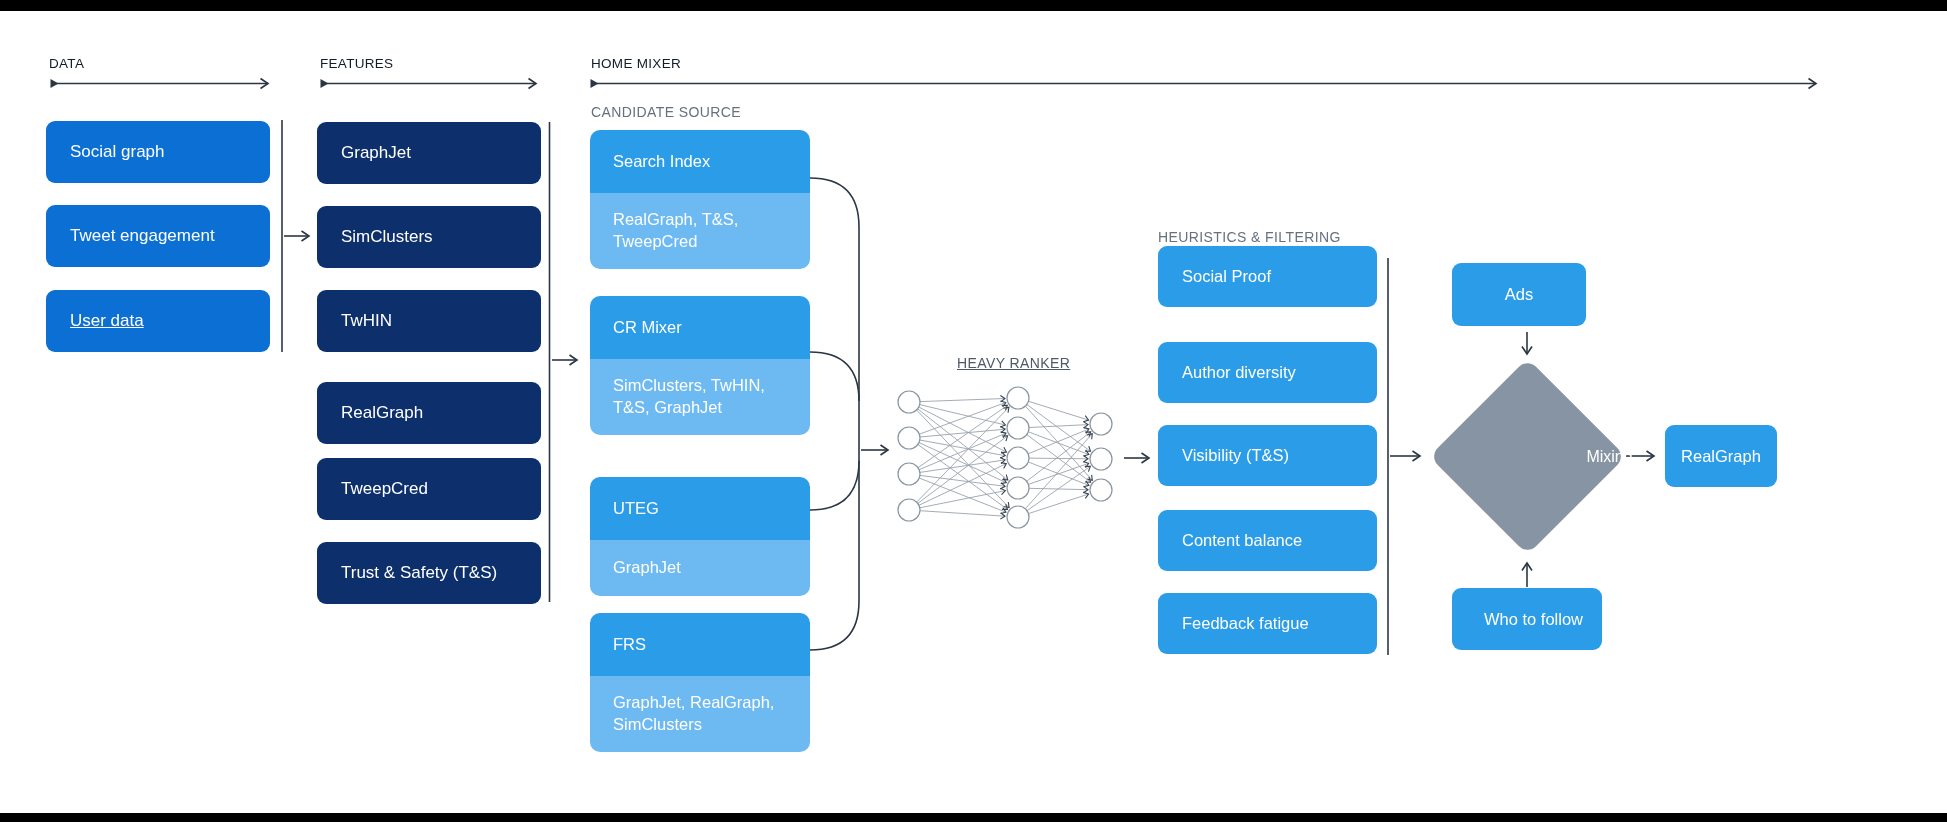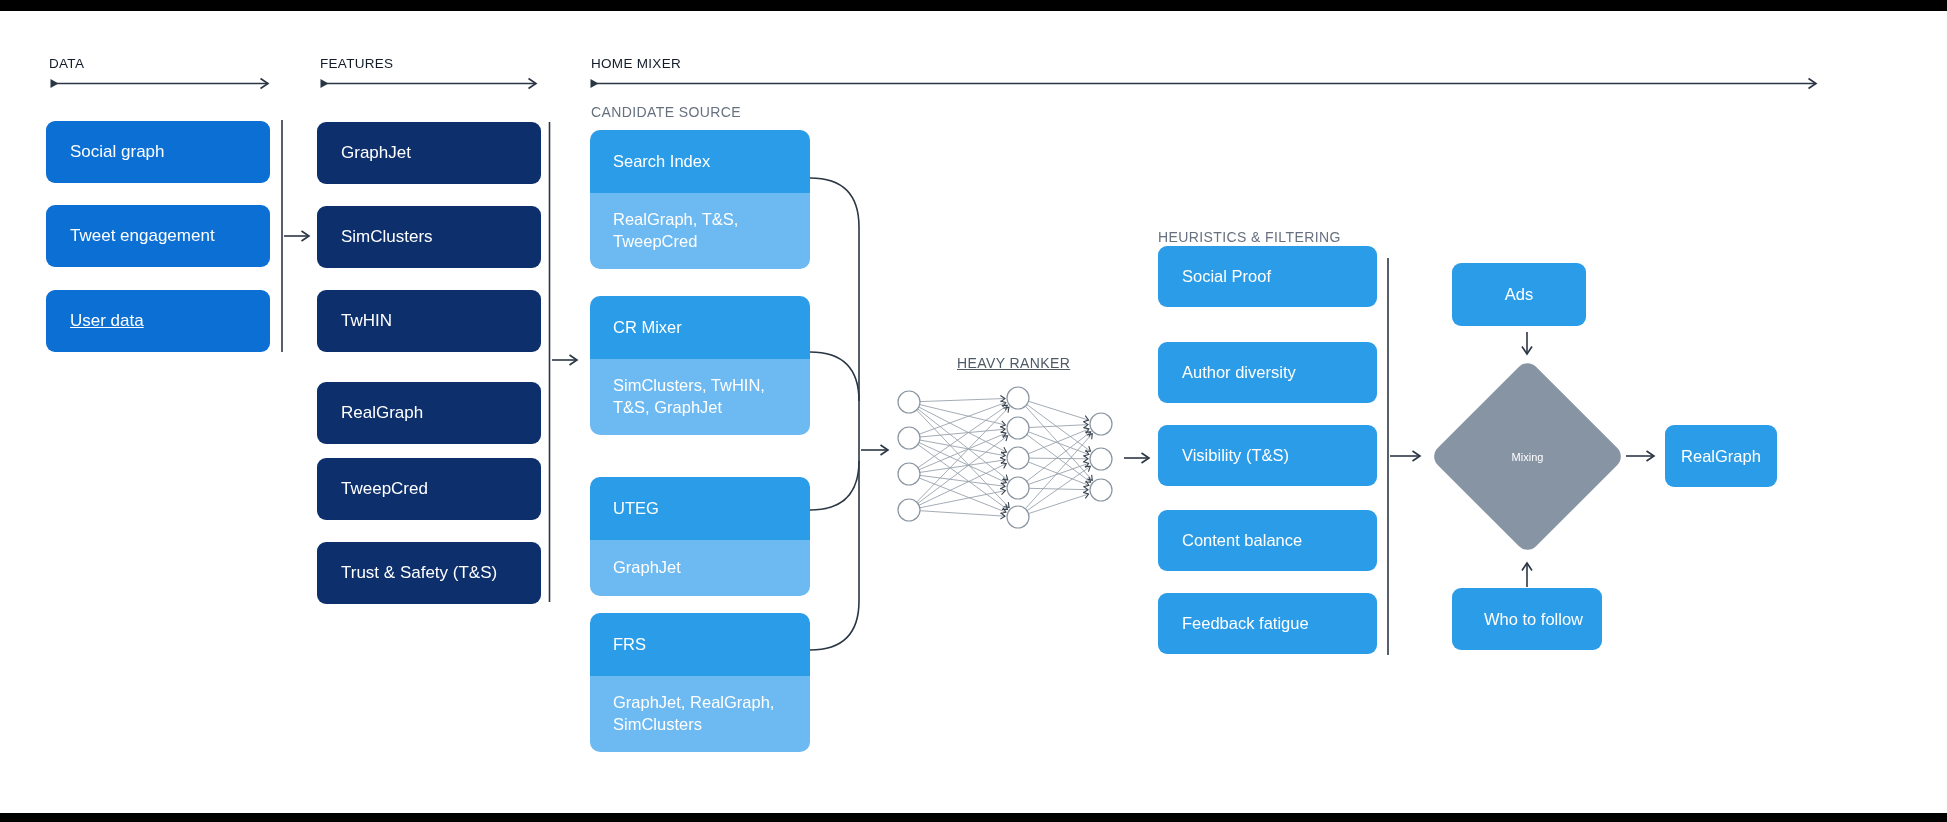--- a/index.html
+++ b/index.html
@@ -26,22 +26,22 @@
   .box.sky{background:#2b9ce8;width:219px;height:61px;left:1158px;font-size:16.5px;}
   .box.mix{background:#2b9ce8;justify-content:center;padding:0 8px;font-size:16.5px;text-align:center;}
 
   .cand{position:absolute;left:590px;width:220px;border-radius:10px;overflow:hidden;color:#fff;}
   .cand-head{background:#2b9ce8;height:63px;display:flex;align-items:center;padding:0 23px;font-size:16.5px;}
   .cand-sub{background:#6db9f1;display:flex;align-items:center;padding:4px 23px;box-sizing:border-box;
             font-size:16.5px;line-height:1.32;}
 
   .diamond{position:absolute;left:1458px;top:387px;width:139px;height:139px;background:#8694a4;
            border-radius:12px;transform:rotate(45deg);}
-  .diamond-label{position:absolute;left:1458px;top:387px;width:139px;height:139px;display:flex;
-                 align-items:center;justify-content:center;color:#fff;font-size:11px;}
+  .diamond-label{position:absolute;left:1540px;top:387px;width:139px;height:139px;display:flex;
+                 align-items:center;justify-content:center;color:#fff;font-size:16px;}
 </style>
 </head>
 <body>
 
 <div class="canvas">
 
   <div class="bar top"></div>
   <div class="bar bottom"></div>
 
   <svg class="overlay" width="1947" height="822" viewBox="0 0 1947 822">

